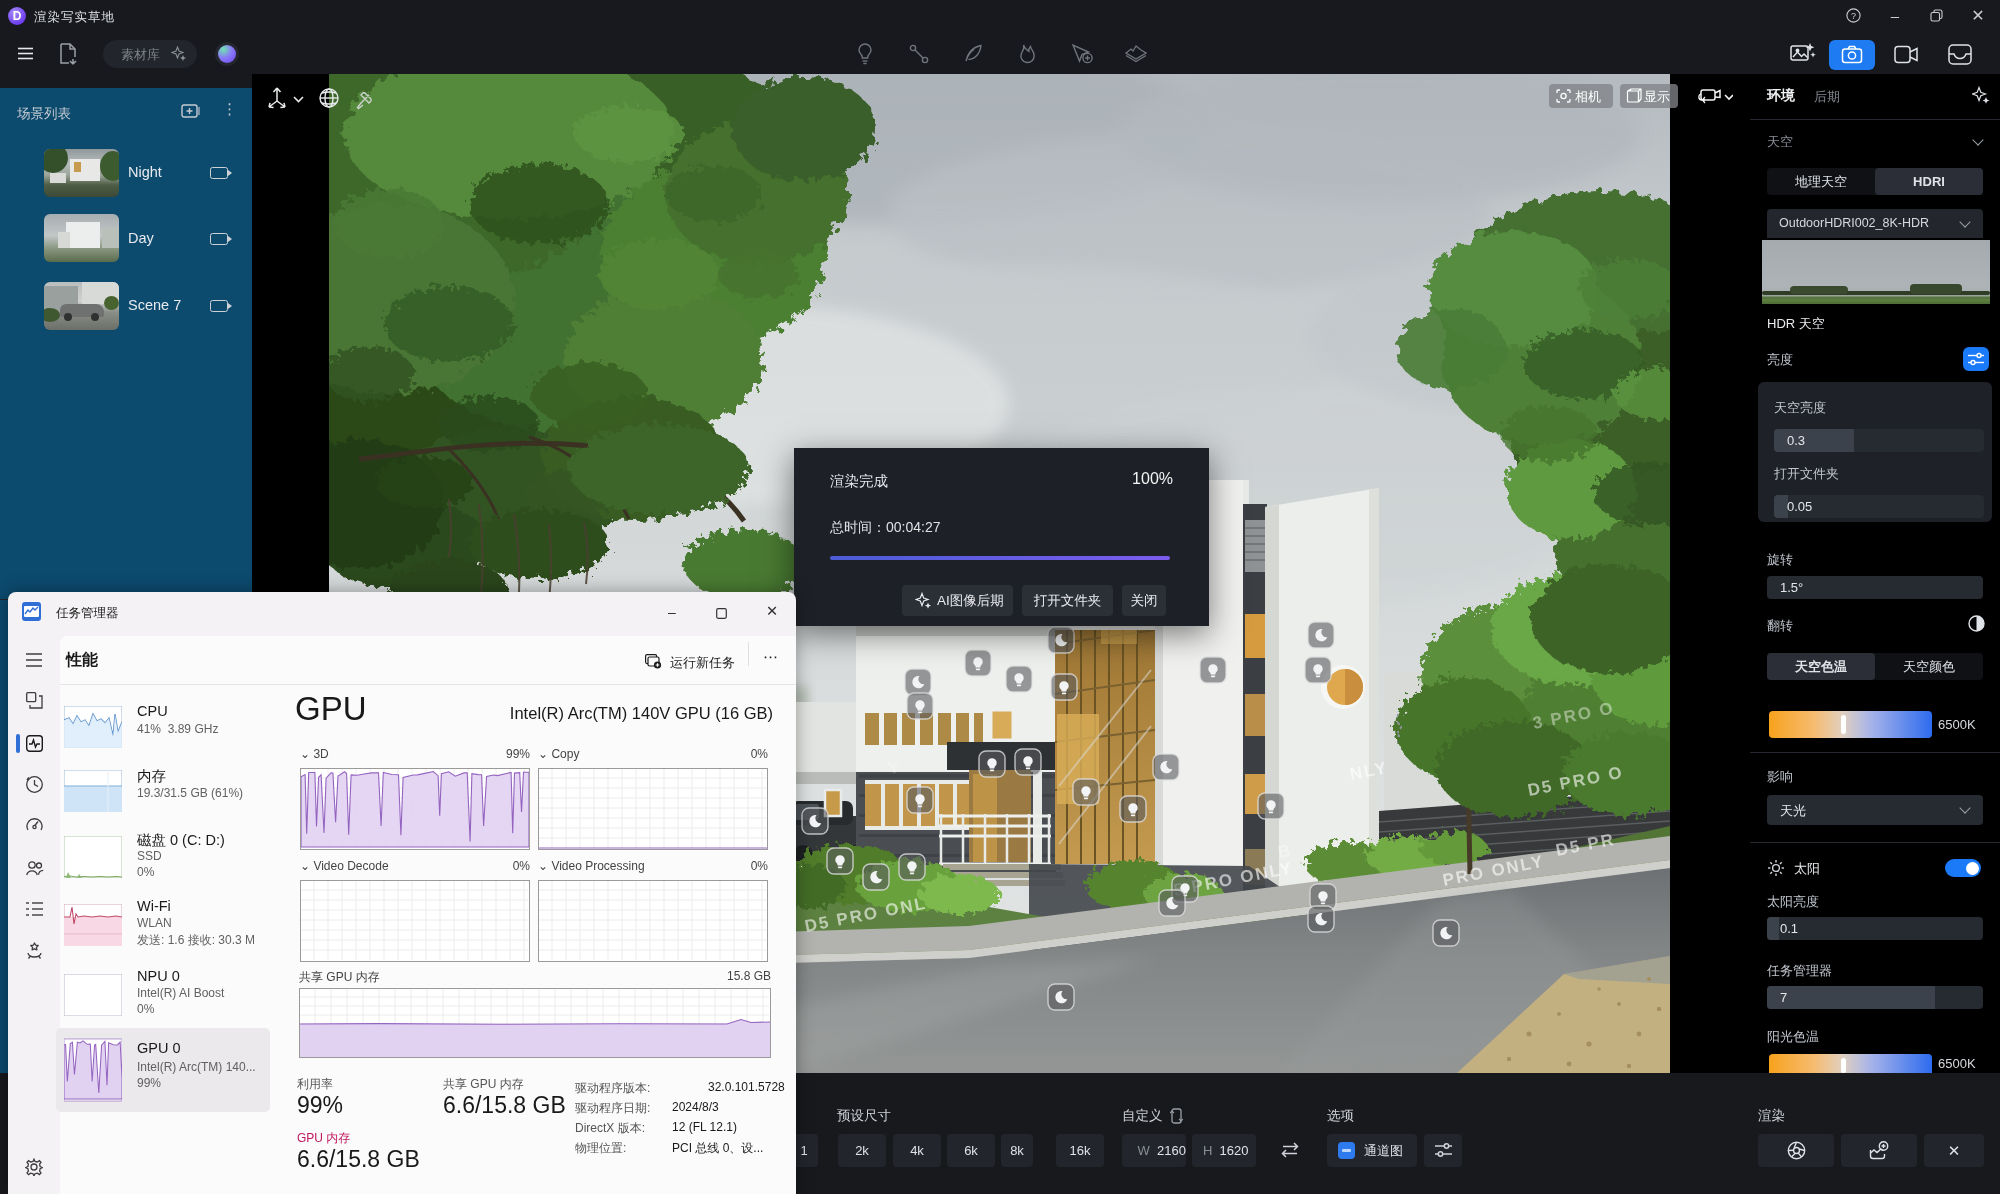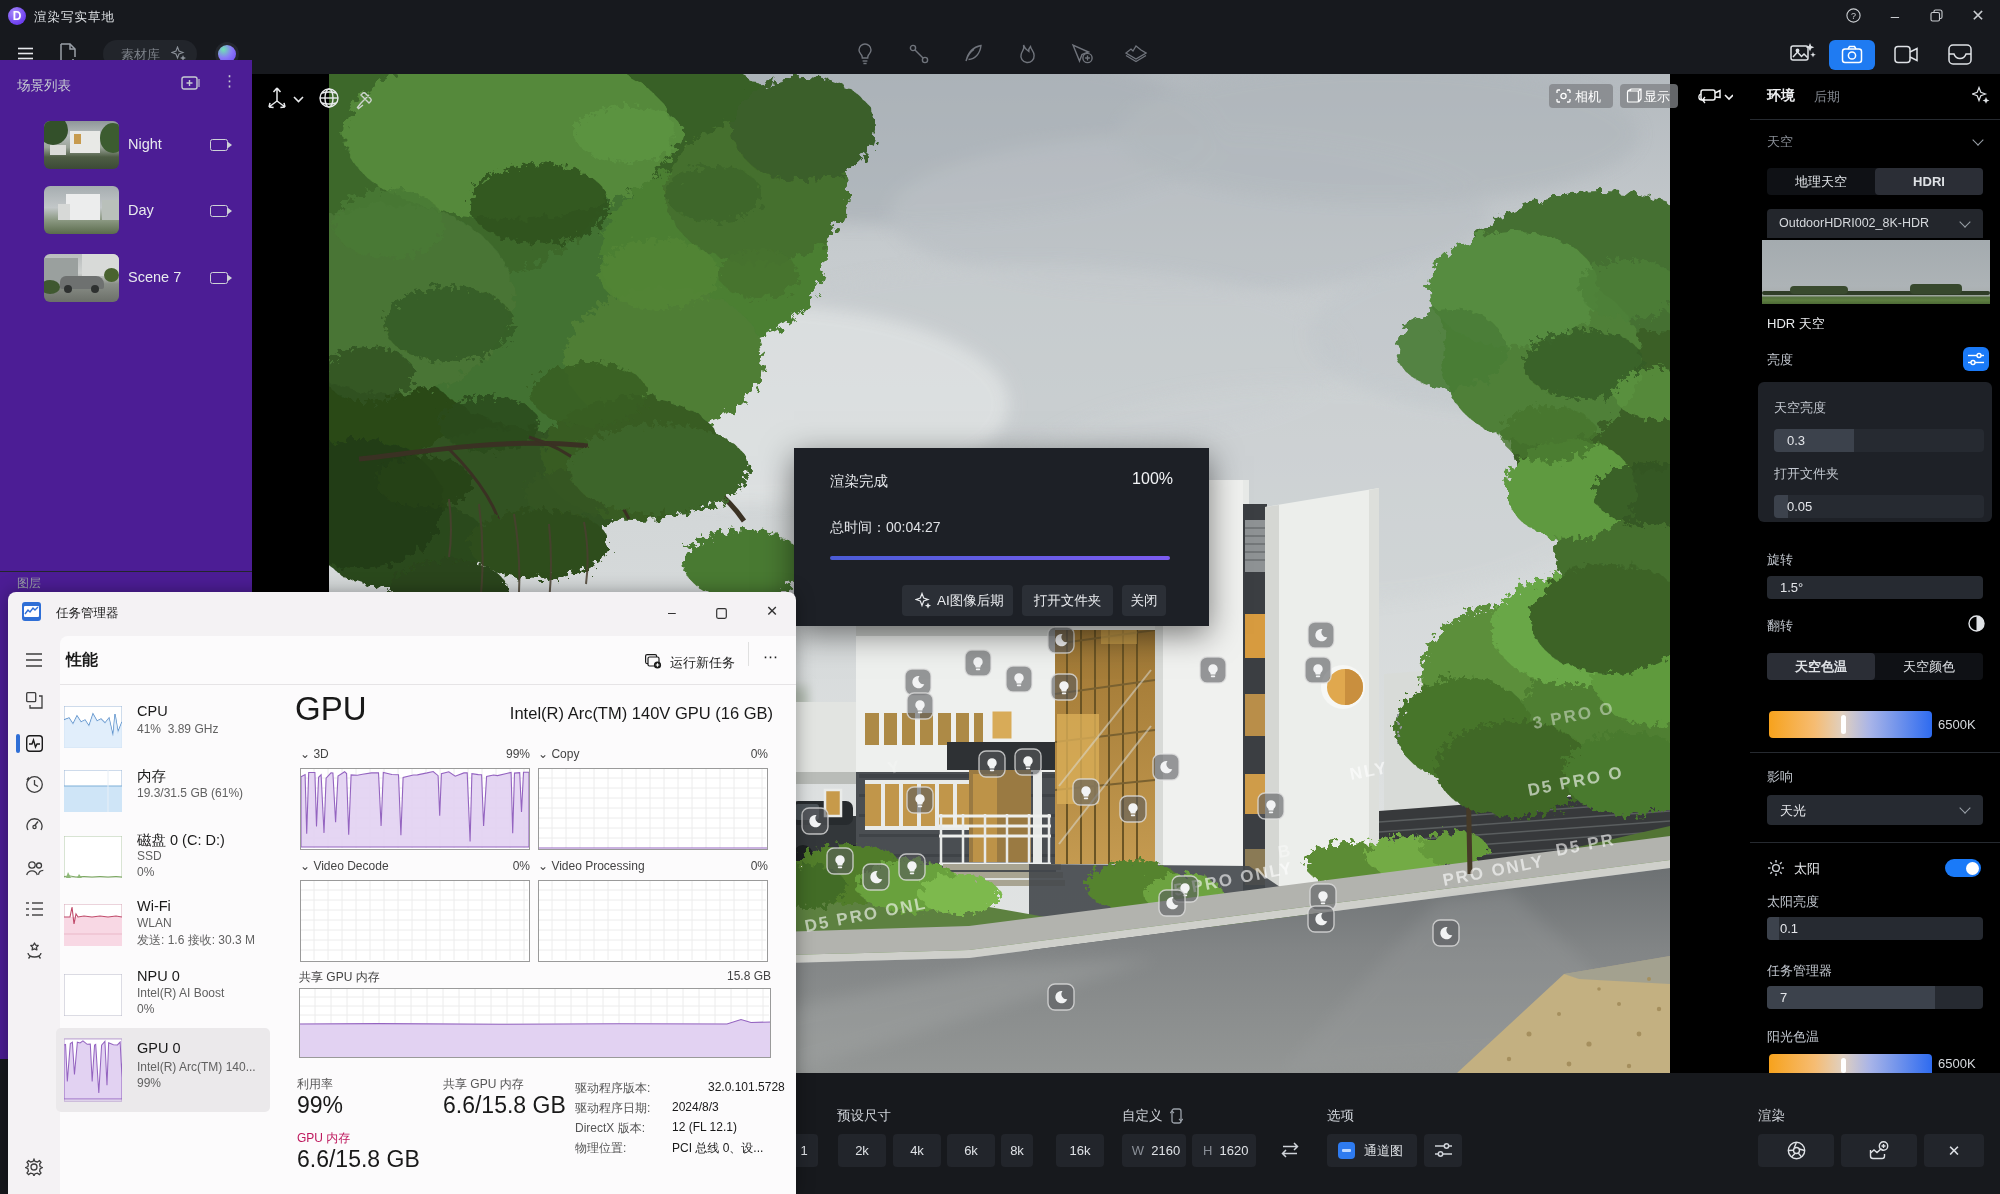--- a/index.html
+++ b/index.html
@@ -10,21 +10,21 @@
 
 #titlebar { position:absolute; left:0; top:0; width:2000px; height:32px; background:#17191e; }
 #toolbar { position:absolute; left:0; top:32px; width:2000px; height:42px; background:#17191e; }
 .ttl { position:absolute; left:33px; top:9px; font-size:12.5px; color:#dfe2e6; letter-spacing:1px; }
 #appicon { position:absolute; left:8px; top:7px; width:18px; height:18px; border-radius:50%;
   background:radial-gradient(circle at 35% 30%, #a78bfa, #6d3ef0 70%);
   color:#fff; font-size:12px; font-weight:bold; text-align:center; line-height:18px; }
 .winbtn { position:absolute; top:0; width:30px; height:32px; color:#c9ccd0; font-size:15px;
   text-align:center; line-height:32px; font-weight:400; }
 
-#leftpanel { position:absolute; left:0; top:60px; width:252px; height:999px; background:#4c1d95; }
+#leftpanel { position:absolute; left:0; top:88px; width:252px; height:999px; background:#0c4a6e; }
 .lp-h { position:absolute; left:17px; top:17px; font-size:13.5px; color:#c6cbd2; }
 .scn-thumb { position:absolute; left:44px; width:75px; height:48px; border-radius:6px; overflow:hidden; }
 .scn-lbl { position:absolute; left:128px; font-size:14.5px; color:#e8eaee; }
 .cam-ic { position:absolute; left:210px; width:18px; height:12px; border:1.4px solid #cdd1d6; border-radius:2.5px; }
 .cam-ic:after { content:""; position:absolute; right:-5px; top:2px; width:0; height:0;
   border-left:4px solid #cdd1d6; border-top:3px solid transparent; border-bottom:3px solid transparent; }
 
 #rightpanel { position:absolute; left:1750px; top:74px; width:250px; height:999px; background:#000000; }
 .rp { position:absolute; font-size:13px; color:#c2c7cf; }
 .rp-inp { position:absolute; left:17px; width:216px; height:23px; background:#262a31; border-radius:4px;
@@ -741,21 +741,21 @@
   <div class="bb-btn" style="left:893px; width:48px;">4k</div>
   <div class="bb-btn" style="left:947px; width:48px;">6k</div>
   <div class="bb-btn" style="left:1001px; width:32px;">8k</div>
   <div class="bb-btn" style="left:1056px; width:48px;">16k</div>
 
   <div class="bb-lbl" style="left:1122px;">自定义</div>
   <svg class="abs" style="left:1170px; top:35px;" width="13" height="16" viewBox="0 0 13 16">
         <rect x="2" y="1" width="9" height="14" rx="2" fill="none" stroke="#9aa0a8" stroke-width="1.3"></rect>
         <path d="M0 5 l2-2 2 2 M13 11 l-2 2 -2-2" stroke="#9aa0a8" stroke-width="1.1" fill="none"></path>
       </svg>
-  <div class="bb-btn" style="left:1122px; width:64px; text-align:center; padding-left:4px;"><span style="color:#8a8f97;">W</span>&nbsp; 2160</div>
+  <div class="bb-btn" style="left:1122px; width:64px; text-align:right; padding-left:4px;"><span style="color:#8a8f97;">W</span>&nbsp; 2160</div>
   <div class="bb-btn" style="left:1192px; width:64px; text-align:left; padding-left:11px;"><span style="color:#8a8f97;">H</span>&nbsp; 1620</div>
   <svg class="abs" style="left:1280px; top:69px;" width="20" height="16" viewBox="0 0 20 16">
         <g stroke="#cfd3d9" stroke-width="1.5" fill="none">
           <path d="M3 4.5 h14 M14 1 l3.5 3.5 -3.5 3.5"></path>
           <path d="M17 11.5 h-14 M6 8 l-3.5 3.5 3.5 3.5"></path>
         </g>
       </svg>
 
   <div class="bb-lbl" style="left:1327px;">选项</div>
   <div class="bb-btn" style="left:1327px; width:90px; text-align:left;">

